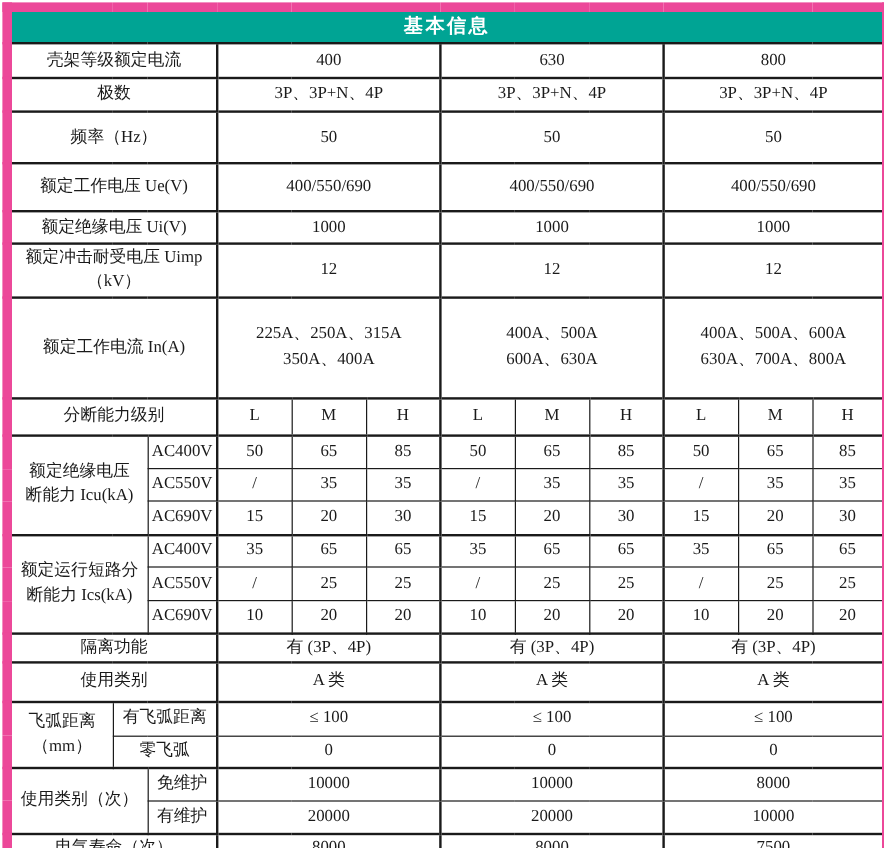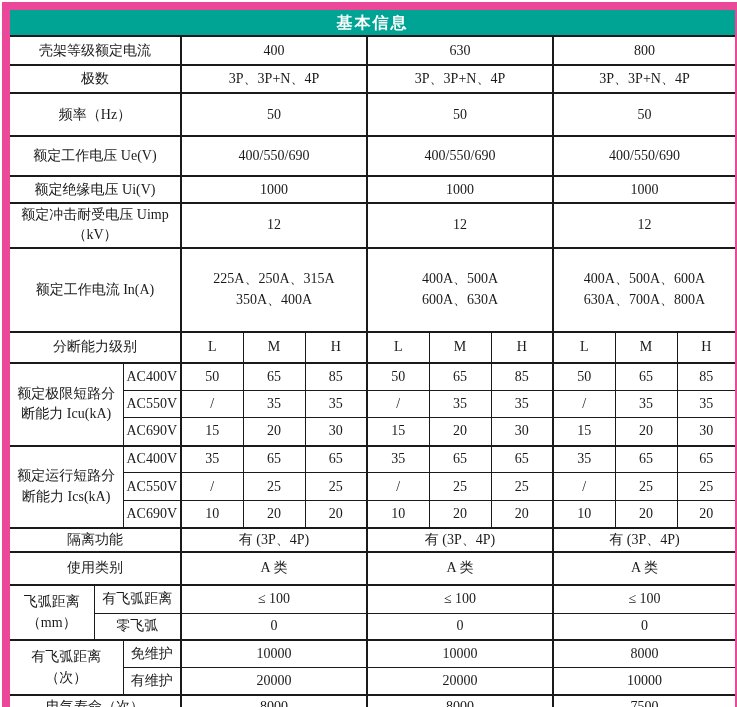--- a/index.html
+++ b/index.html
@@ -135,21 +135,21 @@
     <td class="gb">L</td>
     <td>M</td>
     <td>H</td>
     <td class="gb">L</td>
     <td>M</td>
     <td>H</td>
   </tr>
 
   <tr class="mj" style="height:28px">
     <td colspan="2" rowspan="3" class="lbl">
-      <div>额定极限短路分</div>
+      <div>额定绝缘电压</div>
       <div>断能力 Icu(kA)</div>
     </td>
     <td class="lbl">AC400V</td>
     <td class="gb">50</td>
     <td>65</td>
     <td>85</td>
     <td class="gb">50</td>
     <td>65</td>
     <td>85</td>
     <td class="gb">50</td>
@@ -247,21 +247,21 @@
     <td colspan="3" class="gb">≤ 100</td>
   </tr>
   <tr style="height:27px">
     <td colspan="2" class="lbl">零飞弧</td>
     <td colspan="3" class="gb">0</td>
     <td colspan="3" class="gb">0</td>
     <td colspan="3" class="gb">0</td>
   </tr>
 
   <tr class="mj" style="height:27px">
-    <td colspan="2" rowspan="2" class="lbl">有飞弧距离（次）</td>
+    <td colspan="2" rowspan="2" class="lbl">使用类别（次）</td>
     <td class="lbl">免维护</td>
     <td colspan="3" class="gb">10000</td>
     <td colspan="3" class="gb">10000</td>
     <td colspan="3" class="gb">8000</td>
   </tr>
   <tr style="height:28px">
     <td class="lbl">有维护</td>
     <td colspan="3" class="gb">20000</td>
     <td colspan="3" class="gb">20000</td>
     <td colspan="3" class="gb">10000</td>

